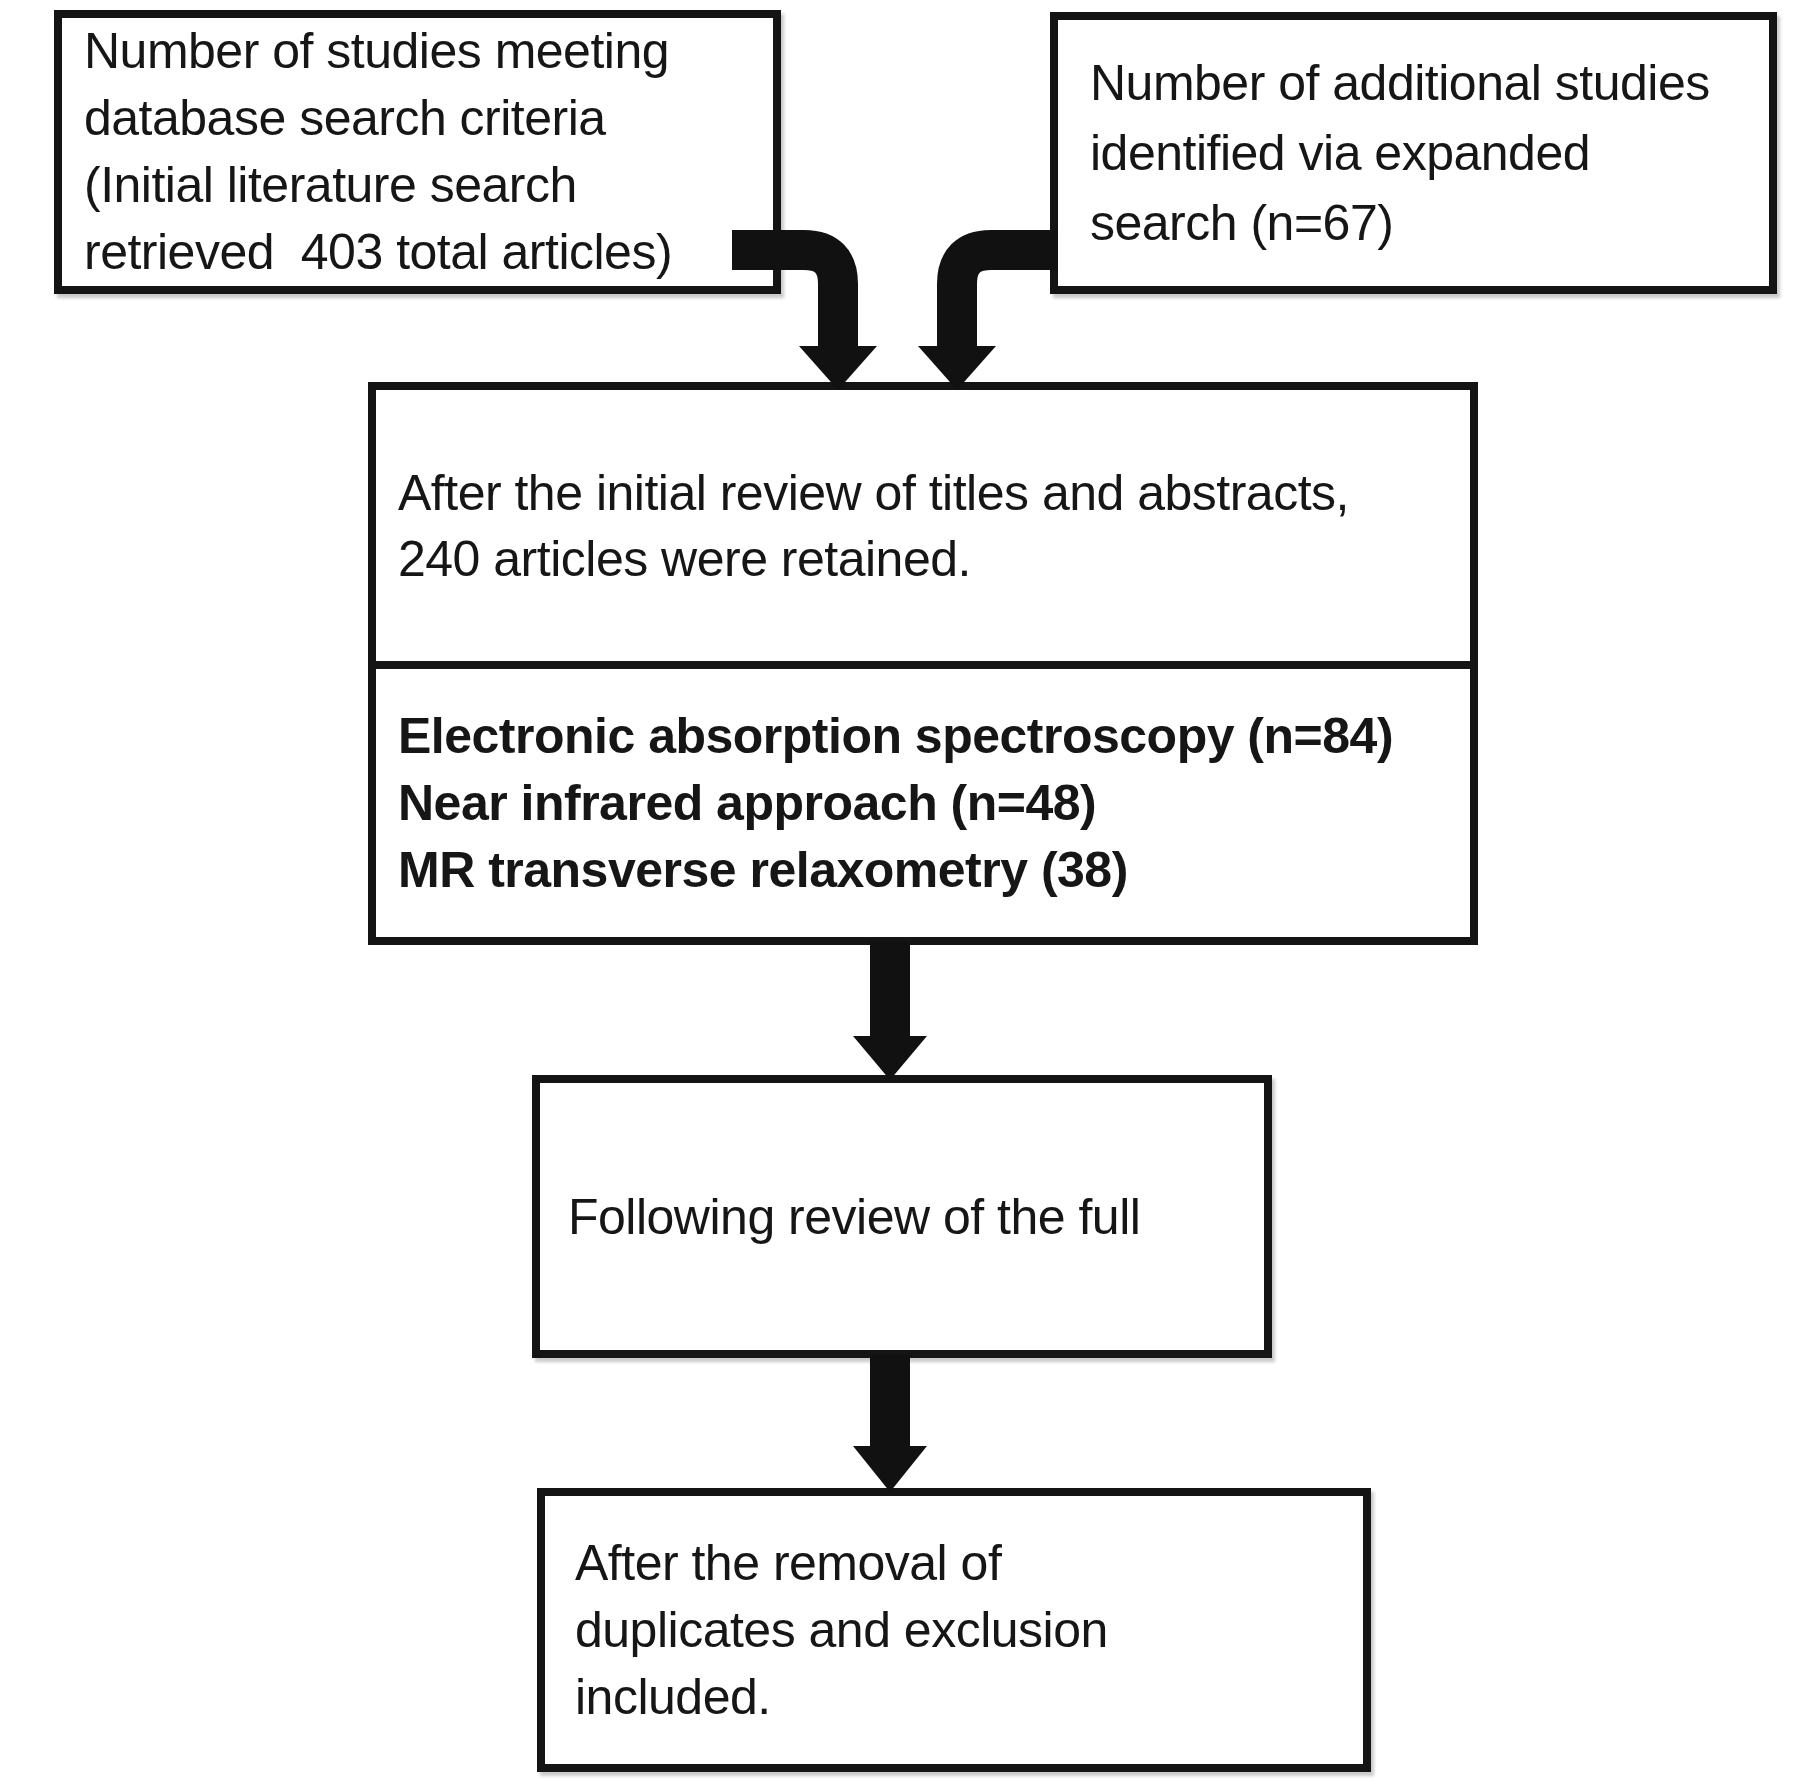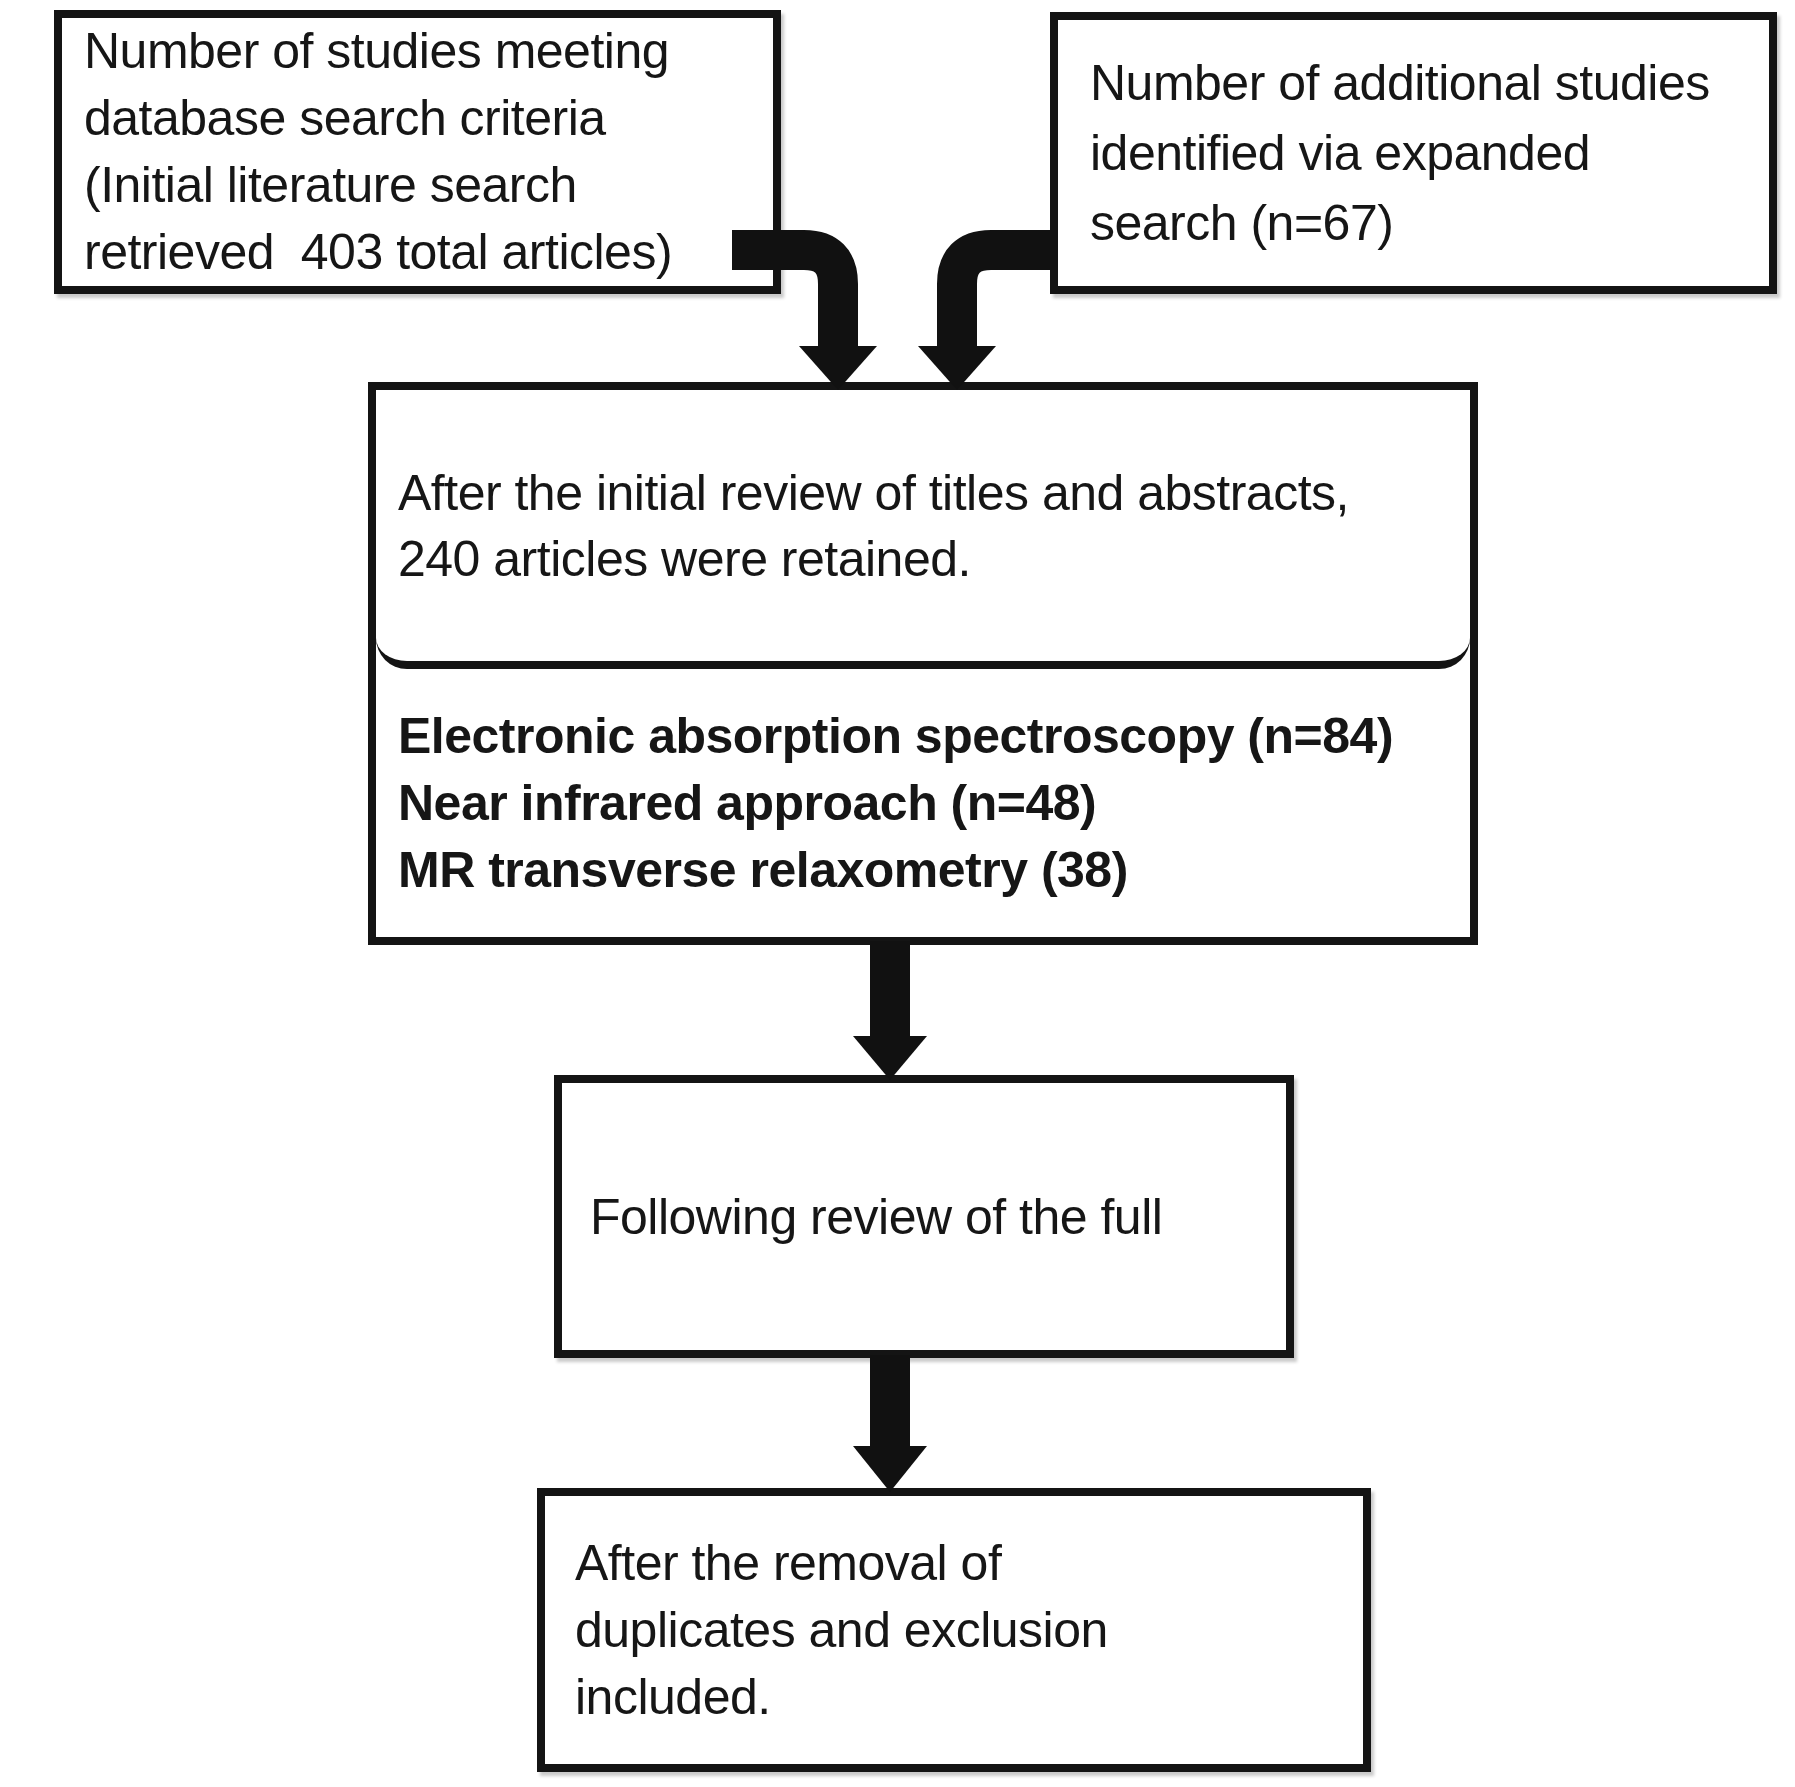--- a/index.html
+++ b/index.html
@@ -44,32 +44,31 @@
     left: 368px; top: 382px; width: 1110px; height: 563px;
     padding: 0; justify-content: flex-start;
     box-shadow: none;
   }
   .box3-section-top {
     box-sizing: border-box;
     height: 279px;
     border-bottom: 8px solid #141414;
     display: flex; flex-direction: column; justify-content: center;
     padding-left: 22px;
-    border-radius: 31px;
   }
   .box3-section-top .line { line-height: 66px; }
   .box3-section-bottom {
     box-sizing: border-box;
     flex: 1;
     display: flex; flex-direction: column; justify-content: center;
     padding-left: 22px;
     font-weight: bold;
   }
   
-  .box4 { left: 532px; top: 1075px; width: 740px; height: 283px; padding-left: 28px; margin-left: 22px; }
+  .box4 { left: 532px; top: 1075px; width: 740px; height: 283px; padding-left: 28px; }
   .box4 .line { line-height: 68px; }
   
   .box5 { left: 537px; top: 1488px; width: 834px; height: 284px; padding-left: 30px; }
   
   .arrows {
     position: absolute;
     left: 0; top: 0;
     width: 1795px;
     height: 1787px;
     z-index: 3;

